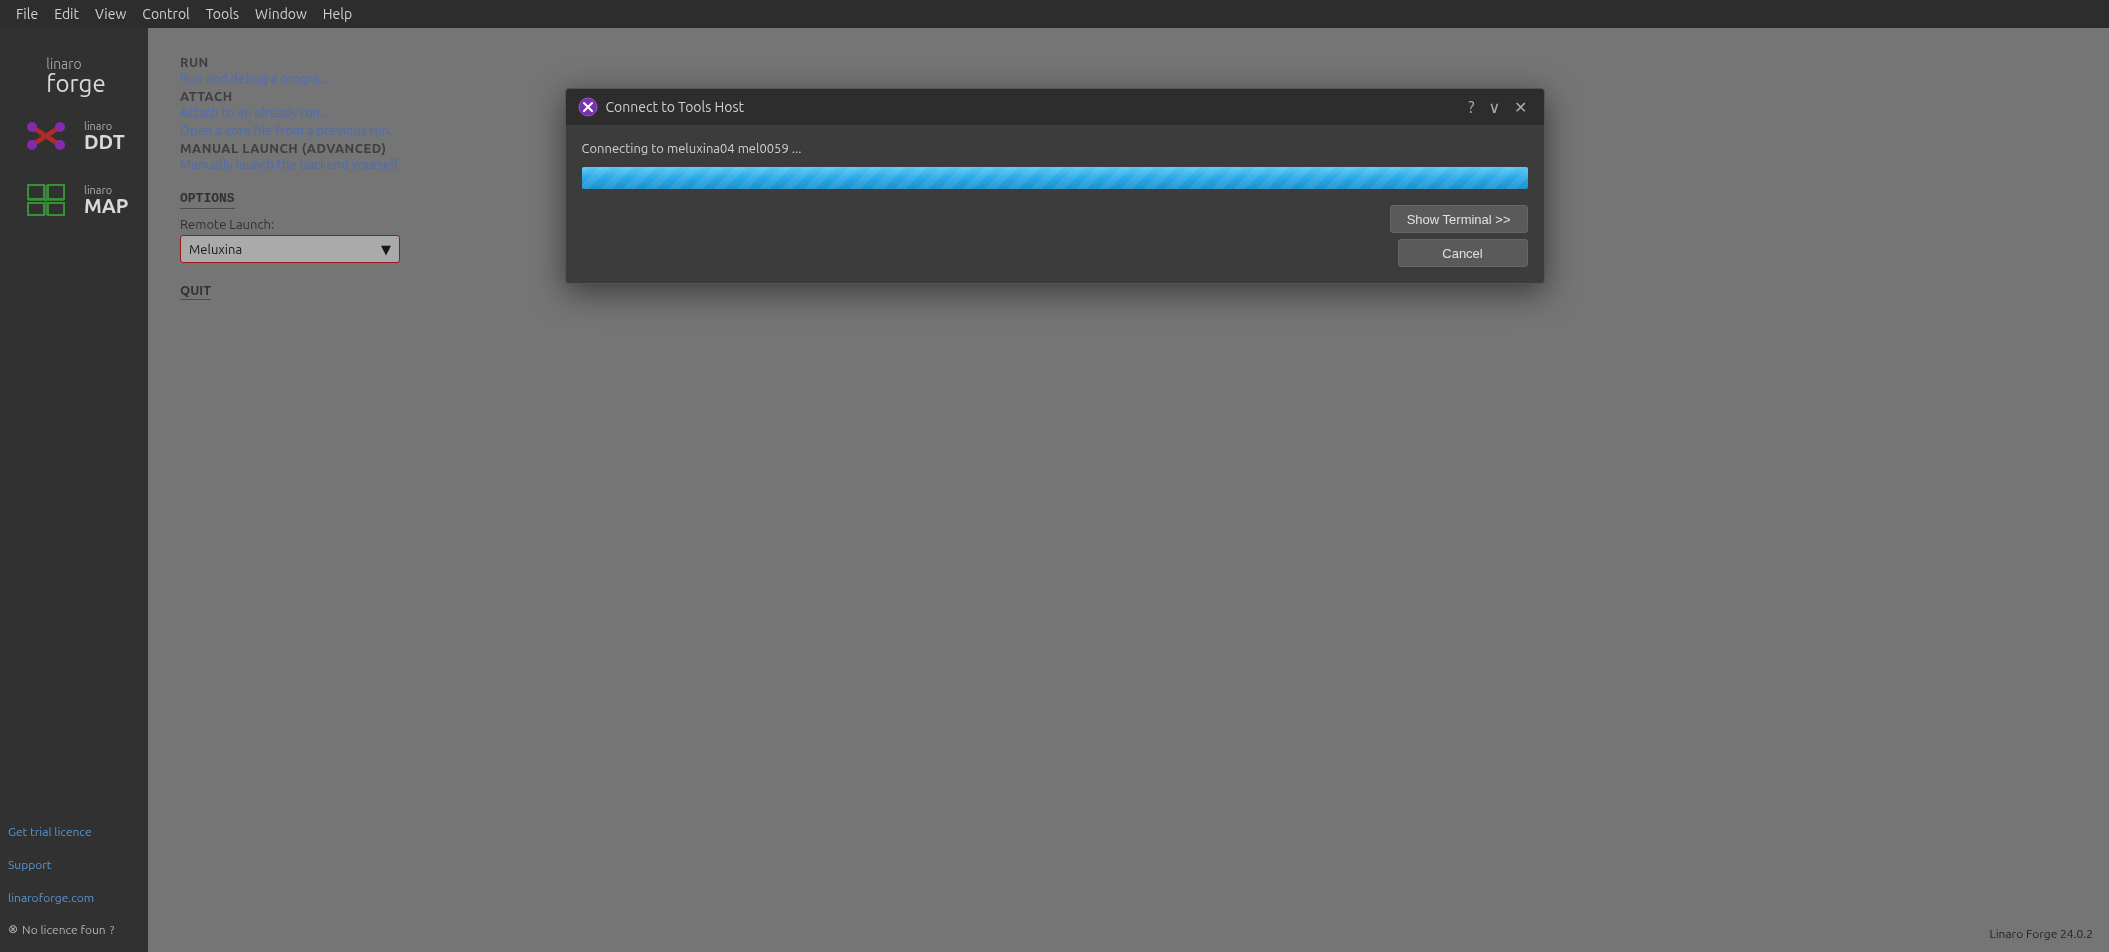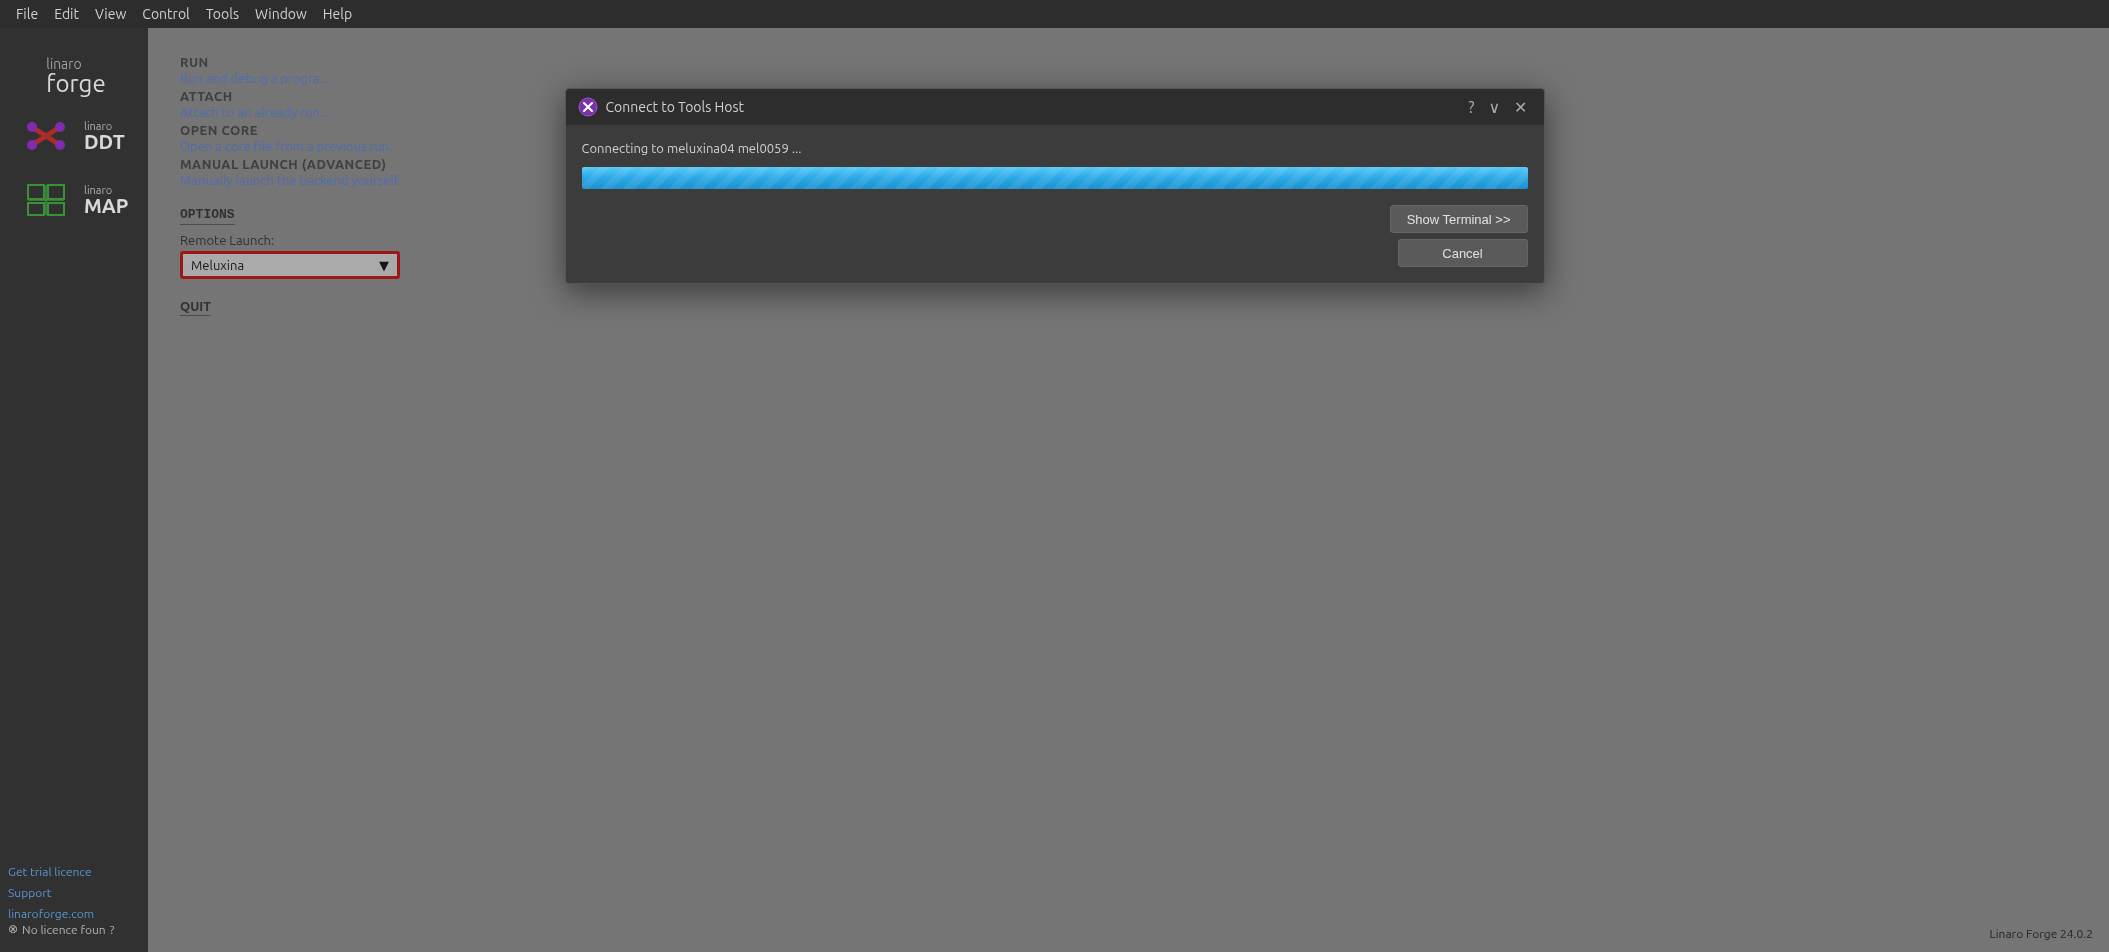--- a/index.html
+++ b/index.html
@@ -60,25 +60,25 @@
     .tool-icon {
       width: 60px;
       height: 40px;
       display: flex;
       align-items: center;
       justify-content: center;
     }
 
     .sidebar-links {
       position: absolute;
-      bottom: 32px;
+      bottom: 48px;
       left: 8px;
       display: flex;
       flex-direction: column;
-      gap: 8px;
+      gap: 20px;
     }
 
     .sidebar-link {
       color: #6ab0f5;
       font-size: 12px;
       cursor: pointer;
       text-decoration: none;
     }
 
     .no-license {
@@ -133,21 +133,21 @@
     .remote-launch-label {
       color: #3a3a3a;
       font-size: 13px;
       margin-bottom: 4px;
     }
 
     .select-dropdown {
       width: 220px;
       height: 28px;
       background: #c8c8c8;
-      border: 3px solid #b91c1c;
+      border: 1px solid #b91c1c;
       border-radius: 3px;
       display: flex;
       align-items: center;
       justify-content: space-between;
       padding: 0 8px;
       font-size: 13px;
       color: #1a1a1a;
       cursor: pointer;
     }
 
@@ -409,21 +409,20 @@
   </div>
 </div>
 
 <div class="main-content">
   <div class="section-title">RUN</div>
   <div class="section-desc">Run and debug a progra...</div>
 
   <div class="section-title">ATTACH</div>
   <div class="section-desc">Attach to an already run...</div>
 
-  <div class="section-title">OPEN CORE</div>
   <div class="section-desc">Open a core file from a previous run.</div>
 
   <div class="section-title">MANUAL LAUNCH (ADVANCED)</div>
   <div class="section-desc">Manually launch the backend yourself.</div>
 
   <div class="options-title">OPTIONS</div>
   <div class="remote-launch-label">Remote Launch:</div>
   <div class="select-dropdown">
     <span>Meluxina</span>
     <span>▼</span>

